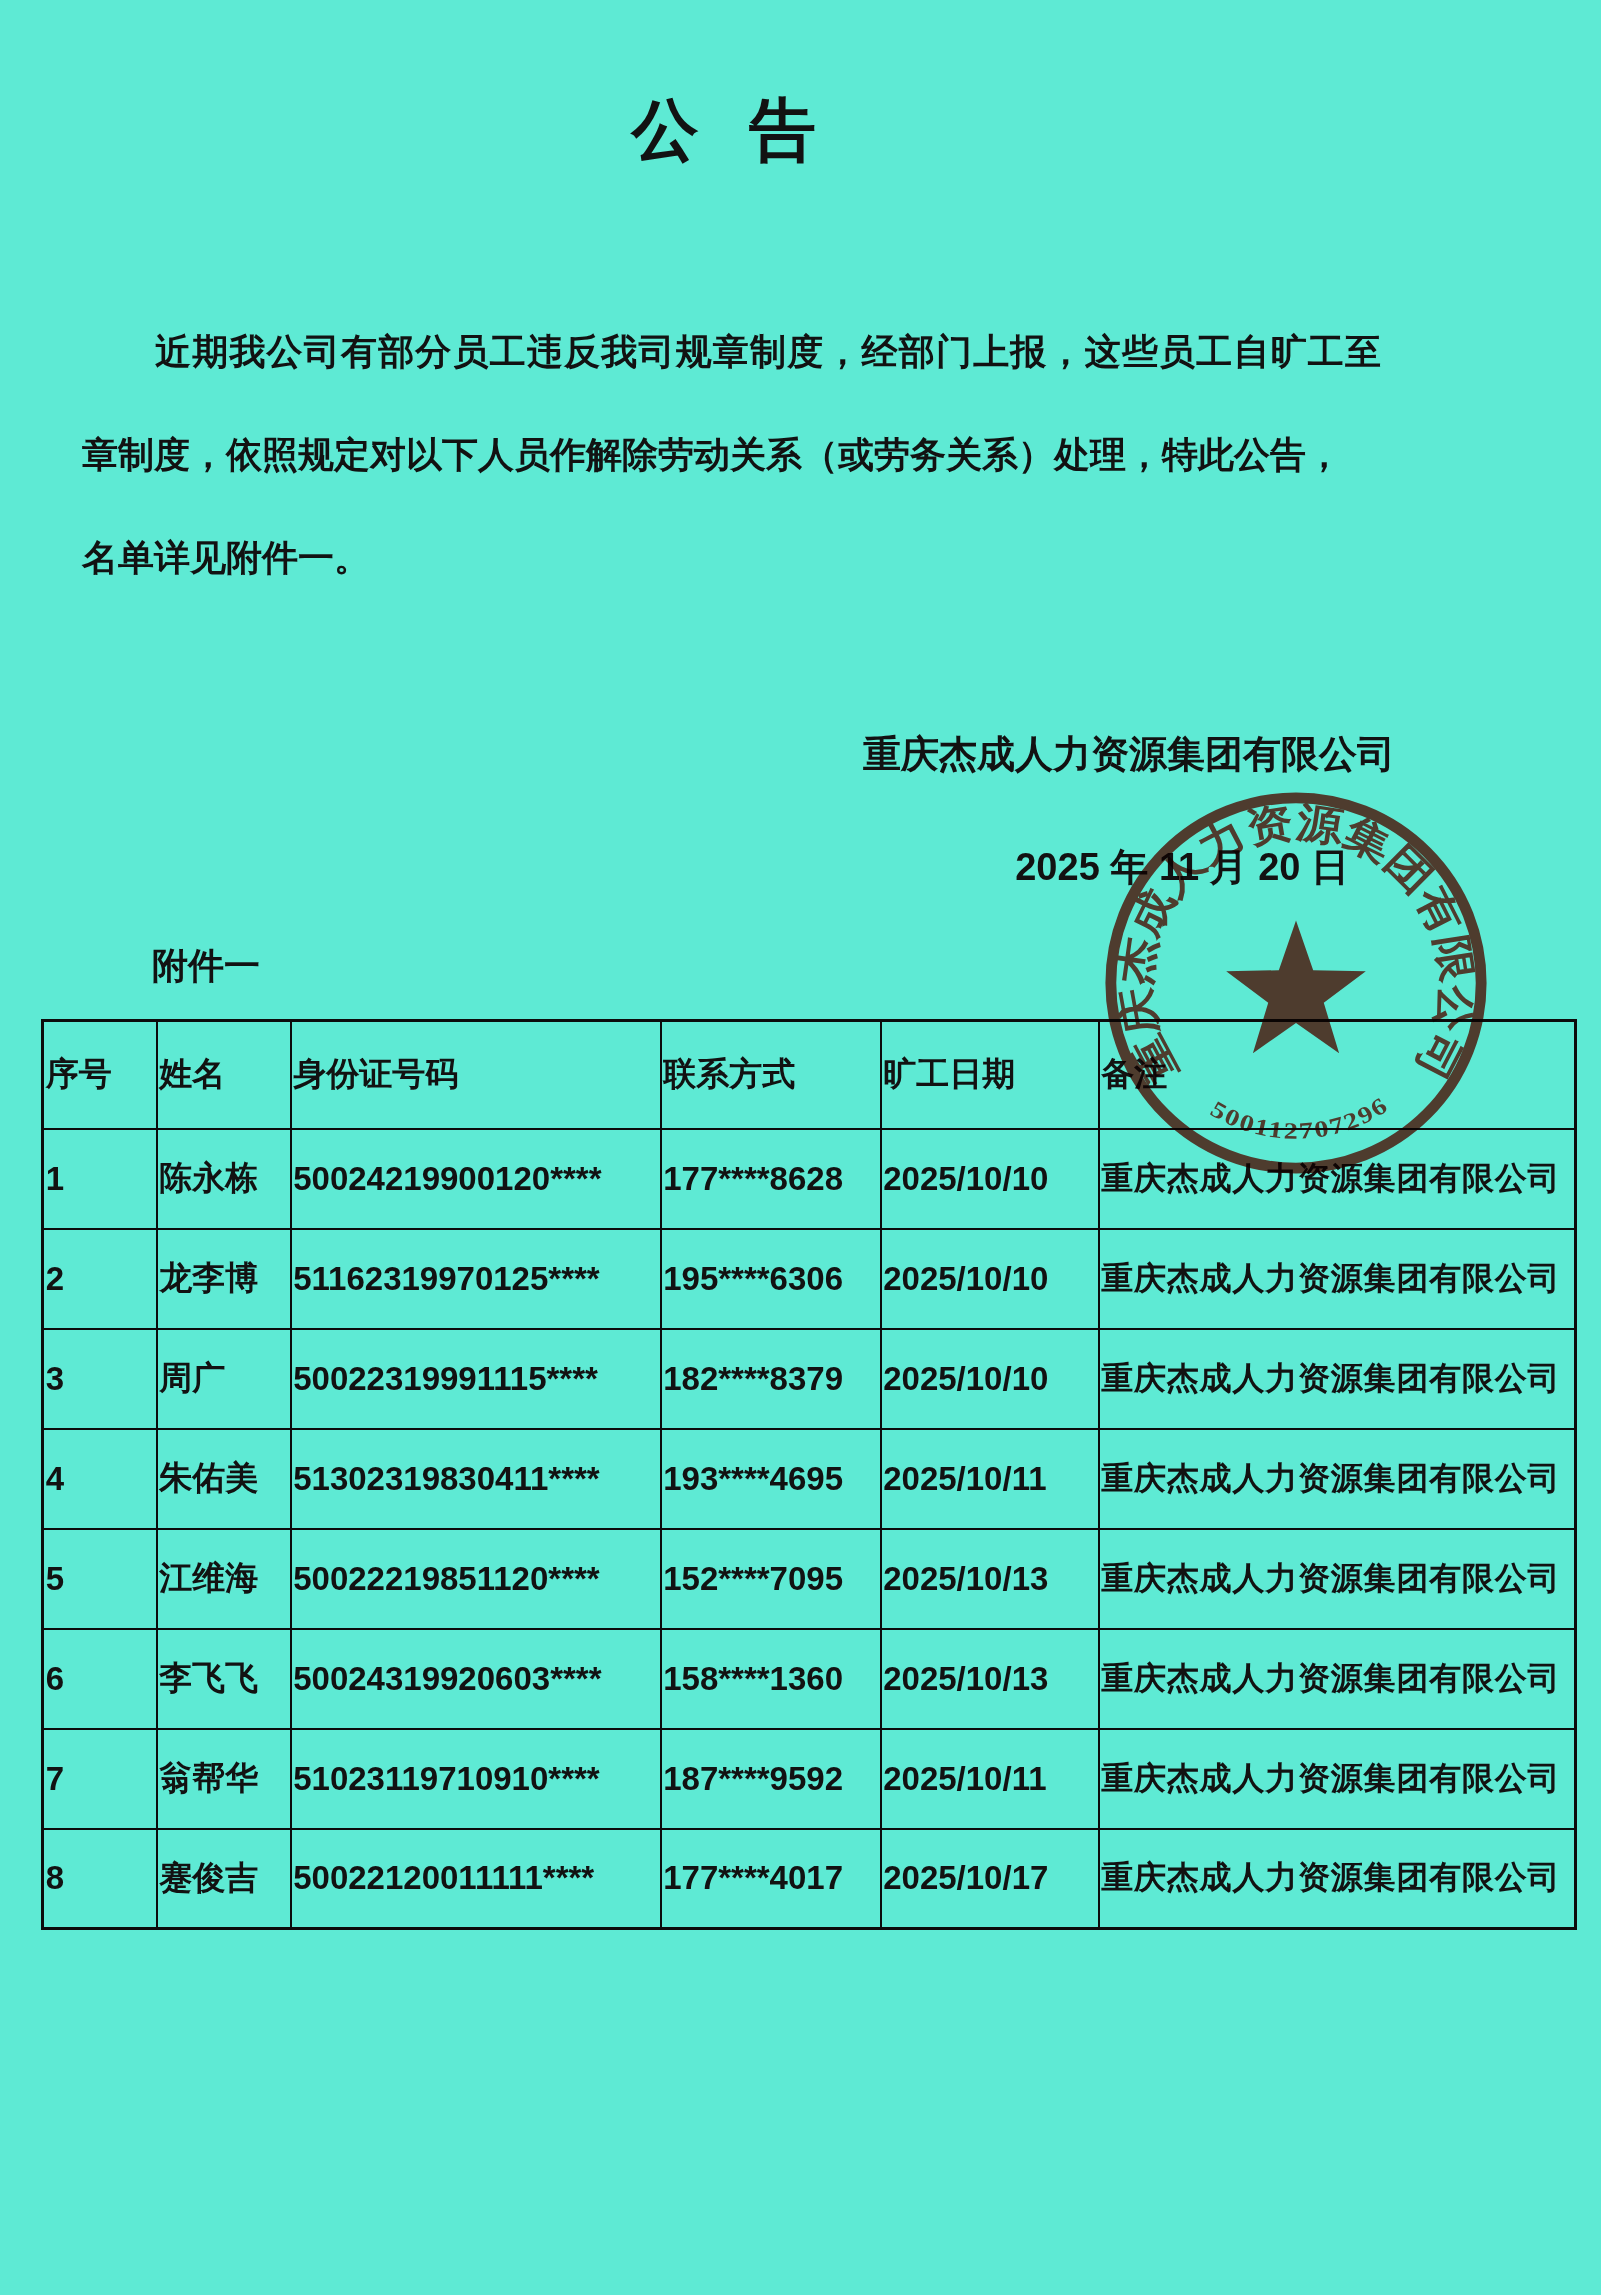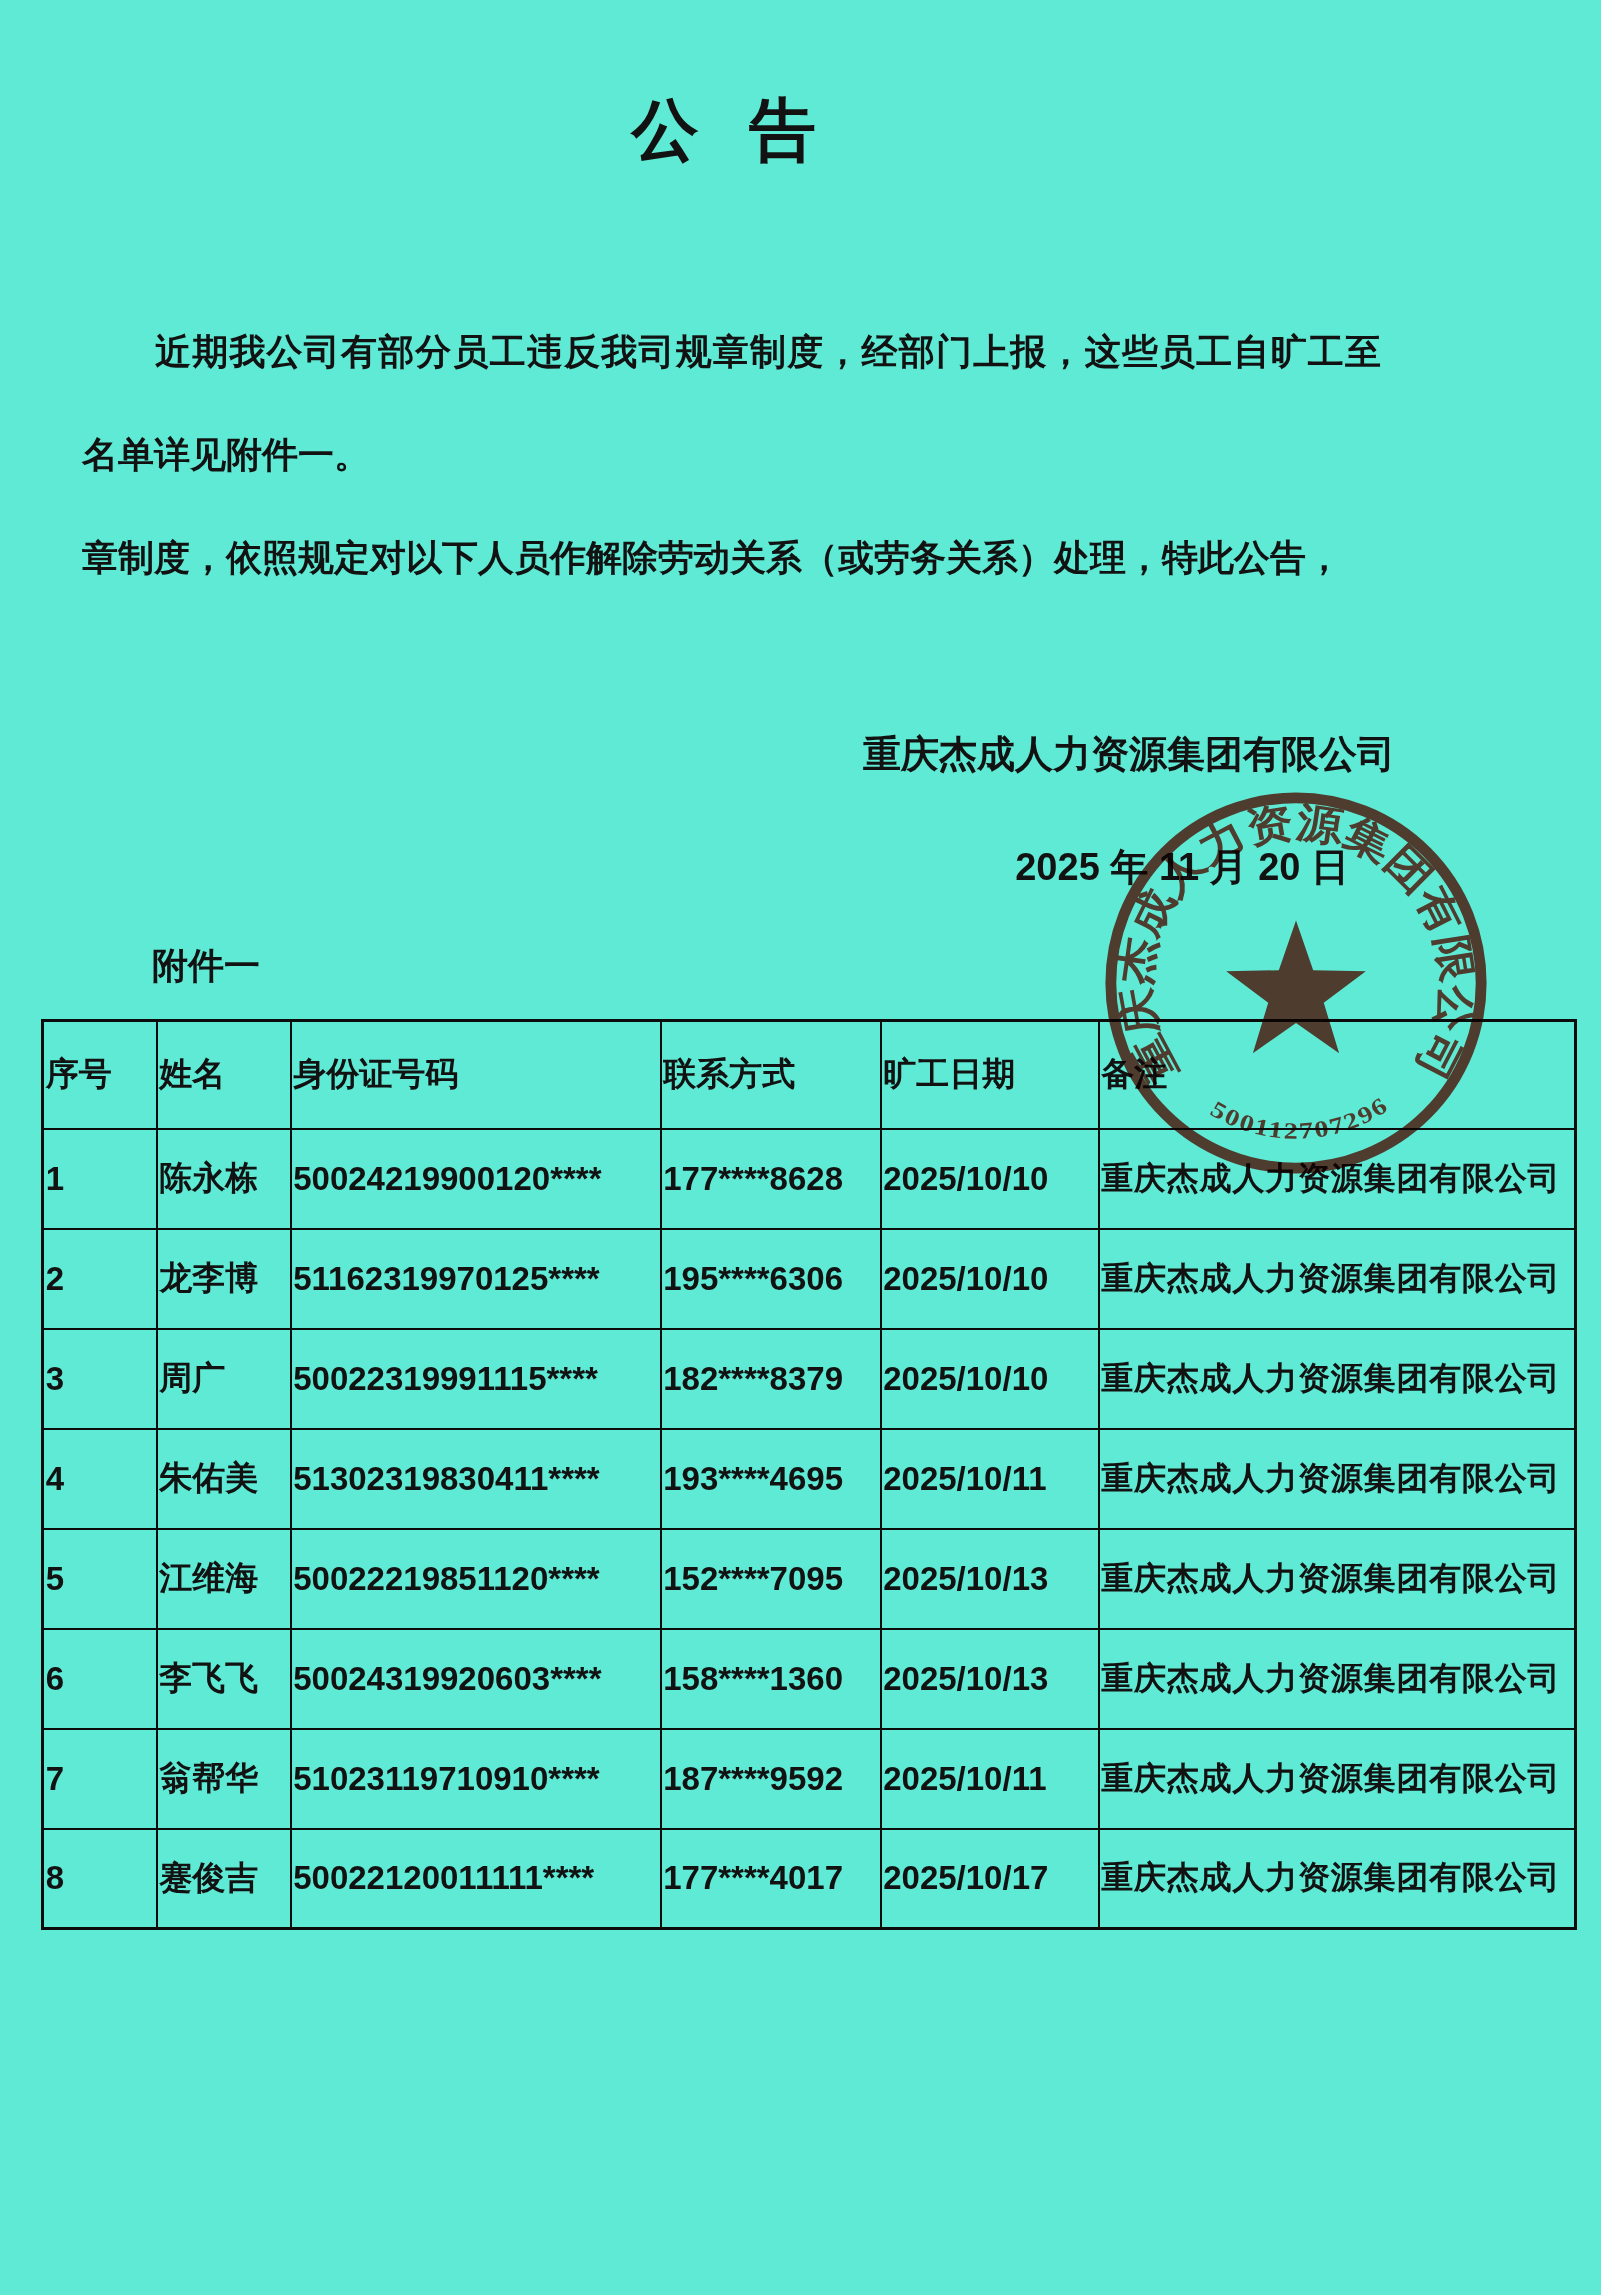--- a/index.html
+++ b/index.html
@@ -117,22 +117,22 @@
 </style>
 </head>
 <body>
 
 <div class="page">
 
   <h1 class="doc-title">公 告</h1>
 
   <div class="body-text">
     <p class="justify indent">近期我公司有部分员工违反我司规章制度，经部门上报，这些员工自旷工至</p>
+    <p>章制度，依照规定对以下人员作解除劳动关系（或劳务关系）处理，特此公告，</p>
     <p>名单详见附件一。</p>
-    <p>章制度，依照规定对以下人员作解除劳动关系（或劳务关系）处理，特此公告，</p>
   </div>
 
   <div class="sig-company">重庆杰成人力资源集团有限公司</div>
   <div class="sig-date">2025 年 11 月 20 日</div>
 
   <div class="attachment-label">附件一</div>
 
   <table class="roster">
     <colgroup>
       <col style="width:114px">

